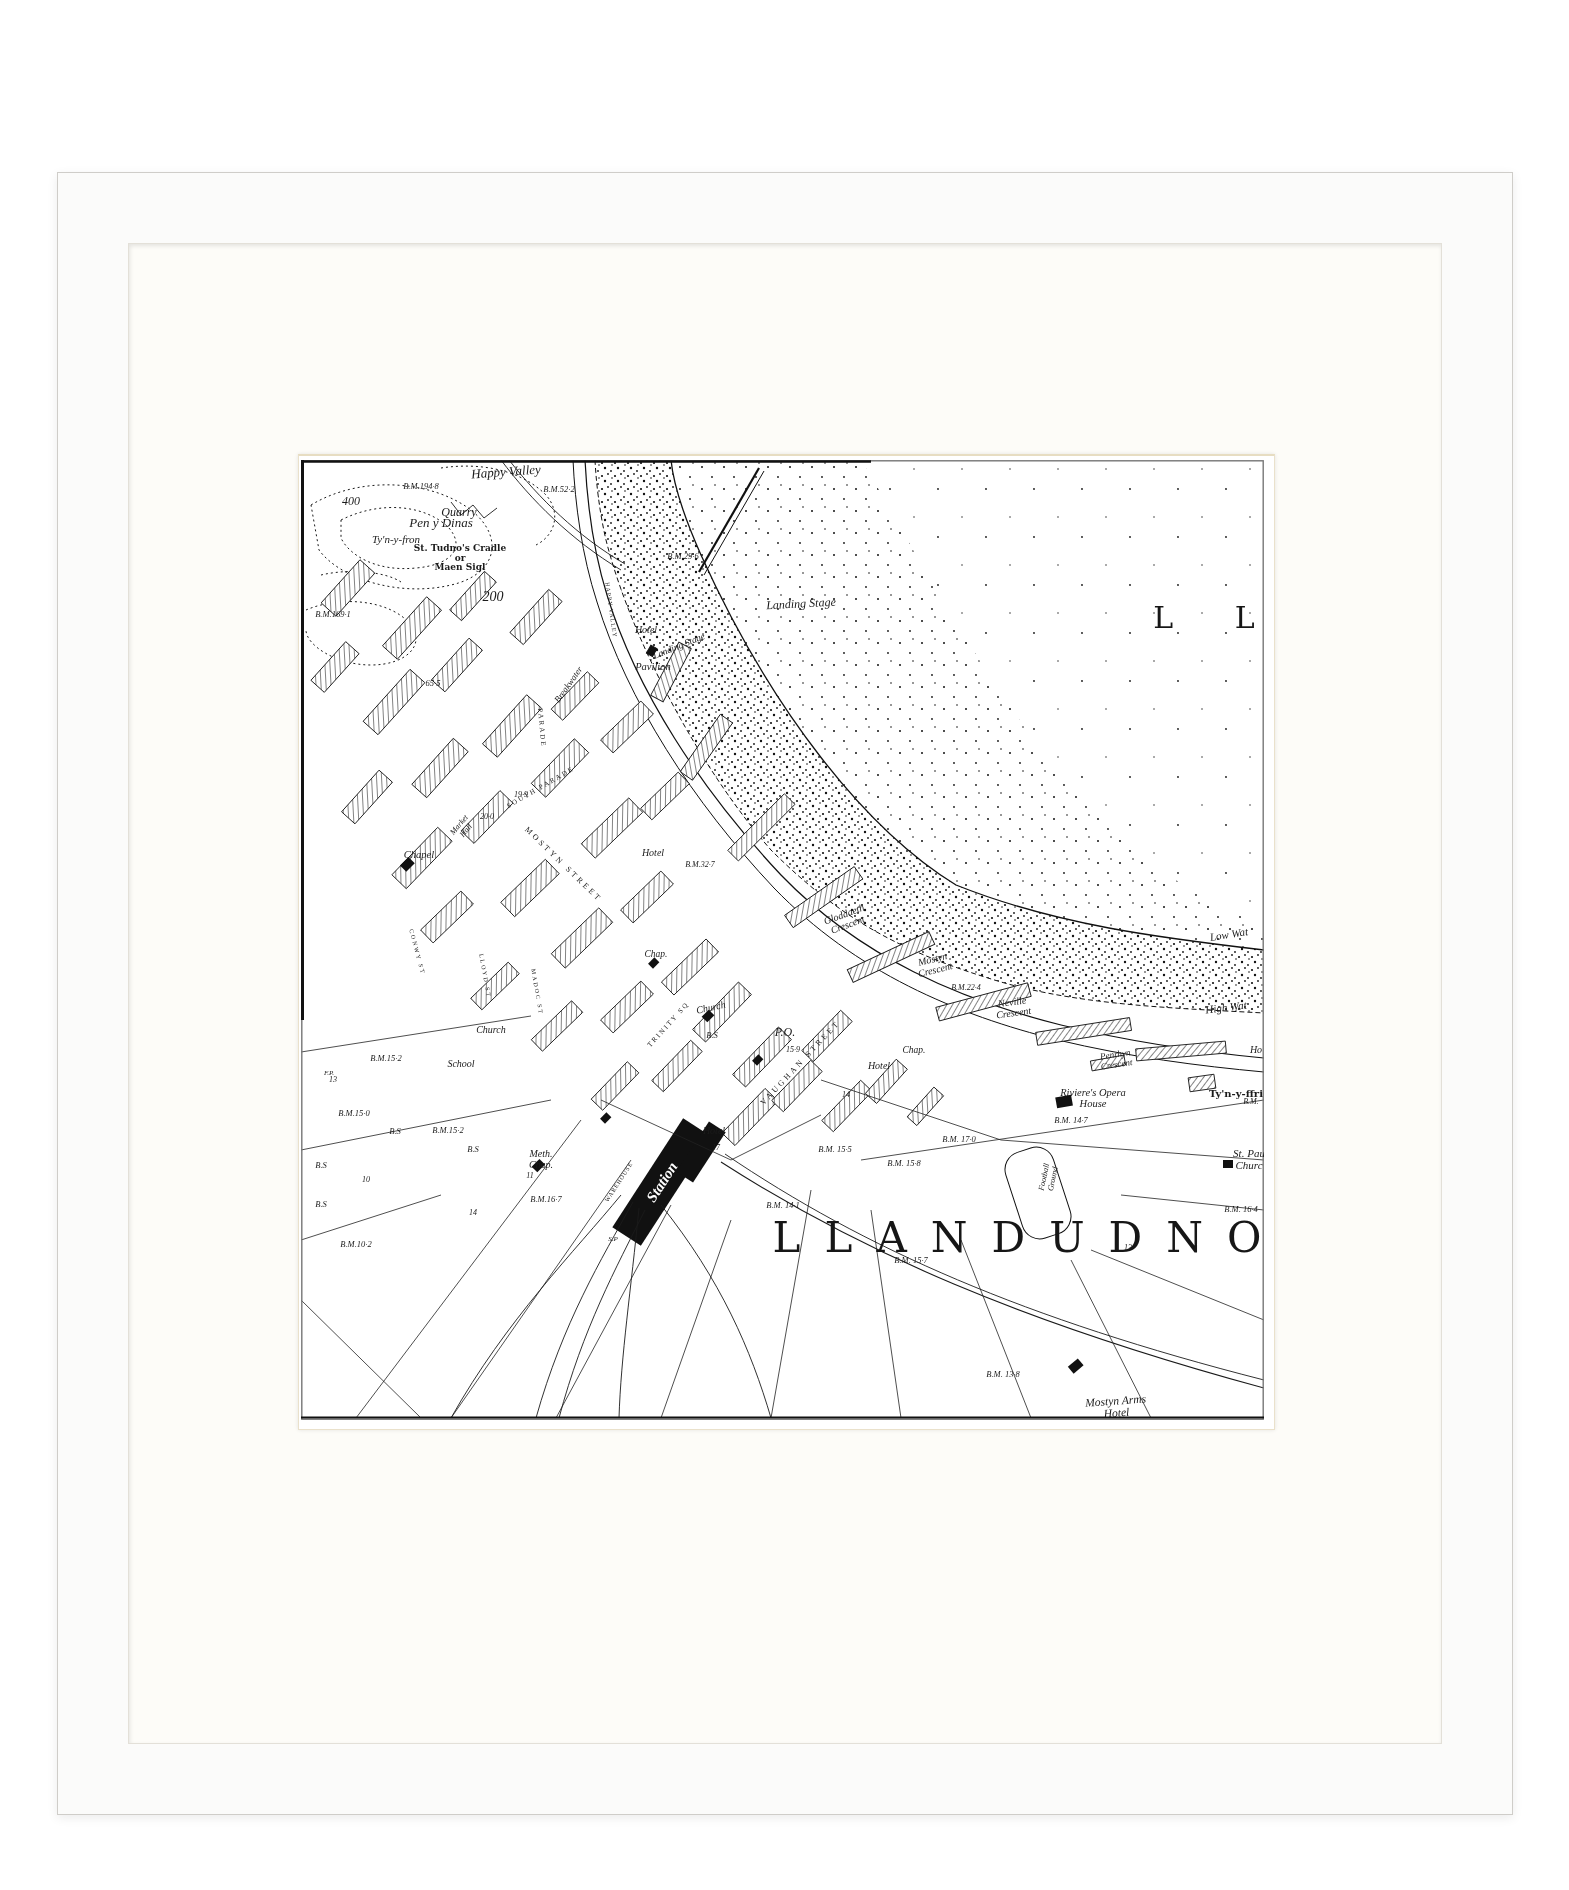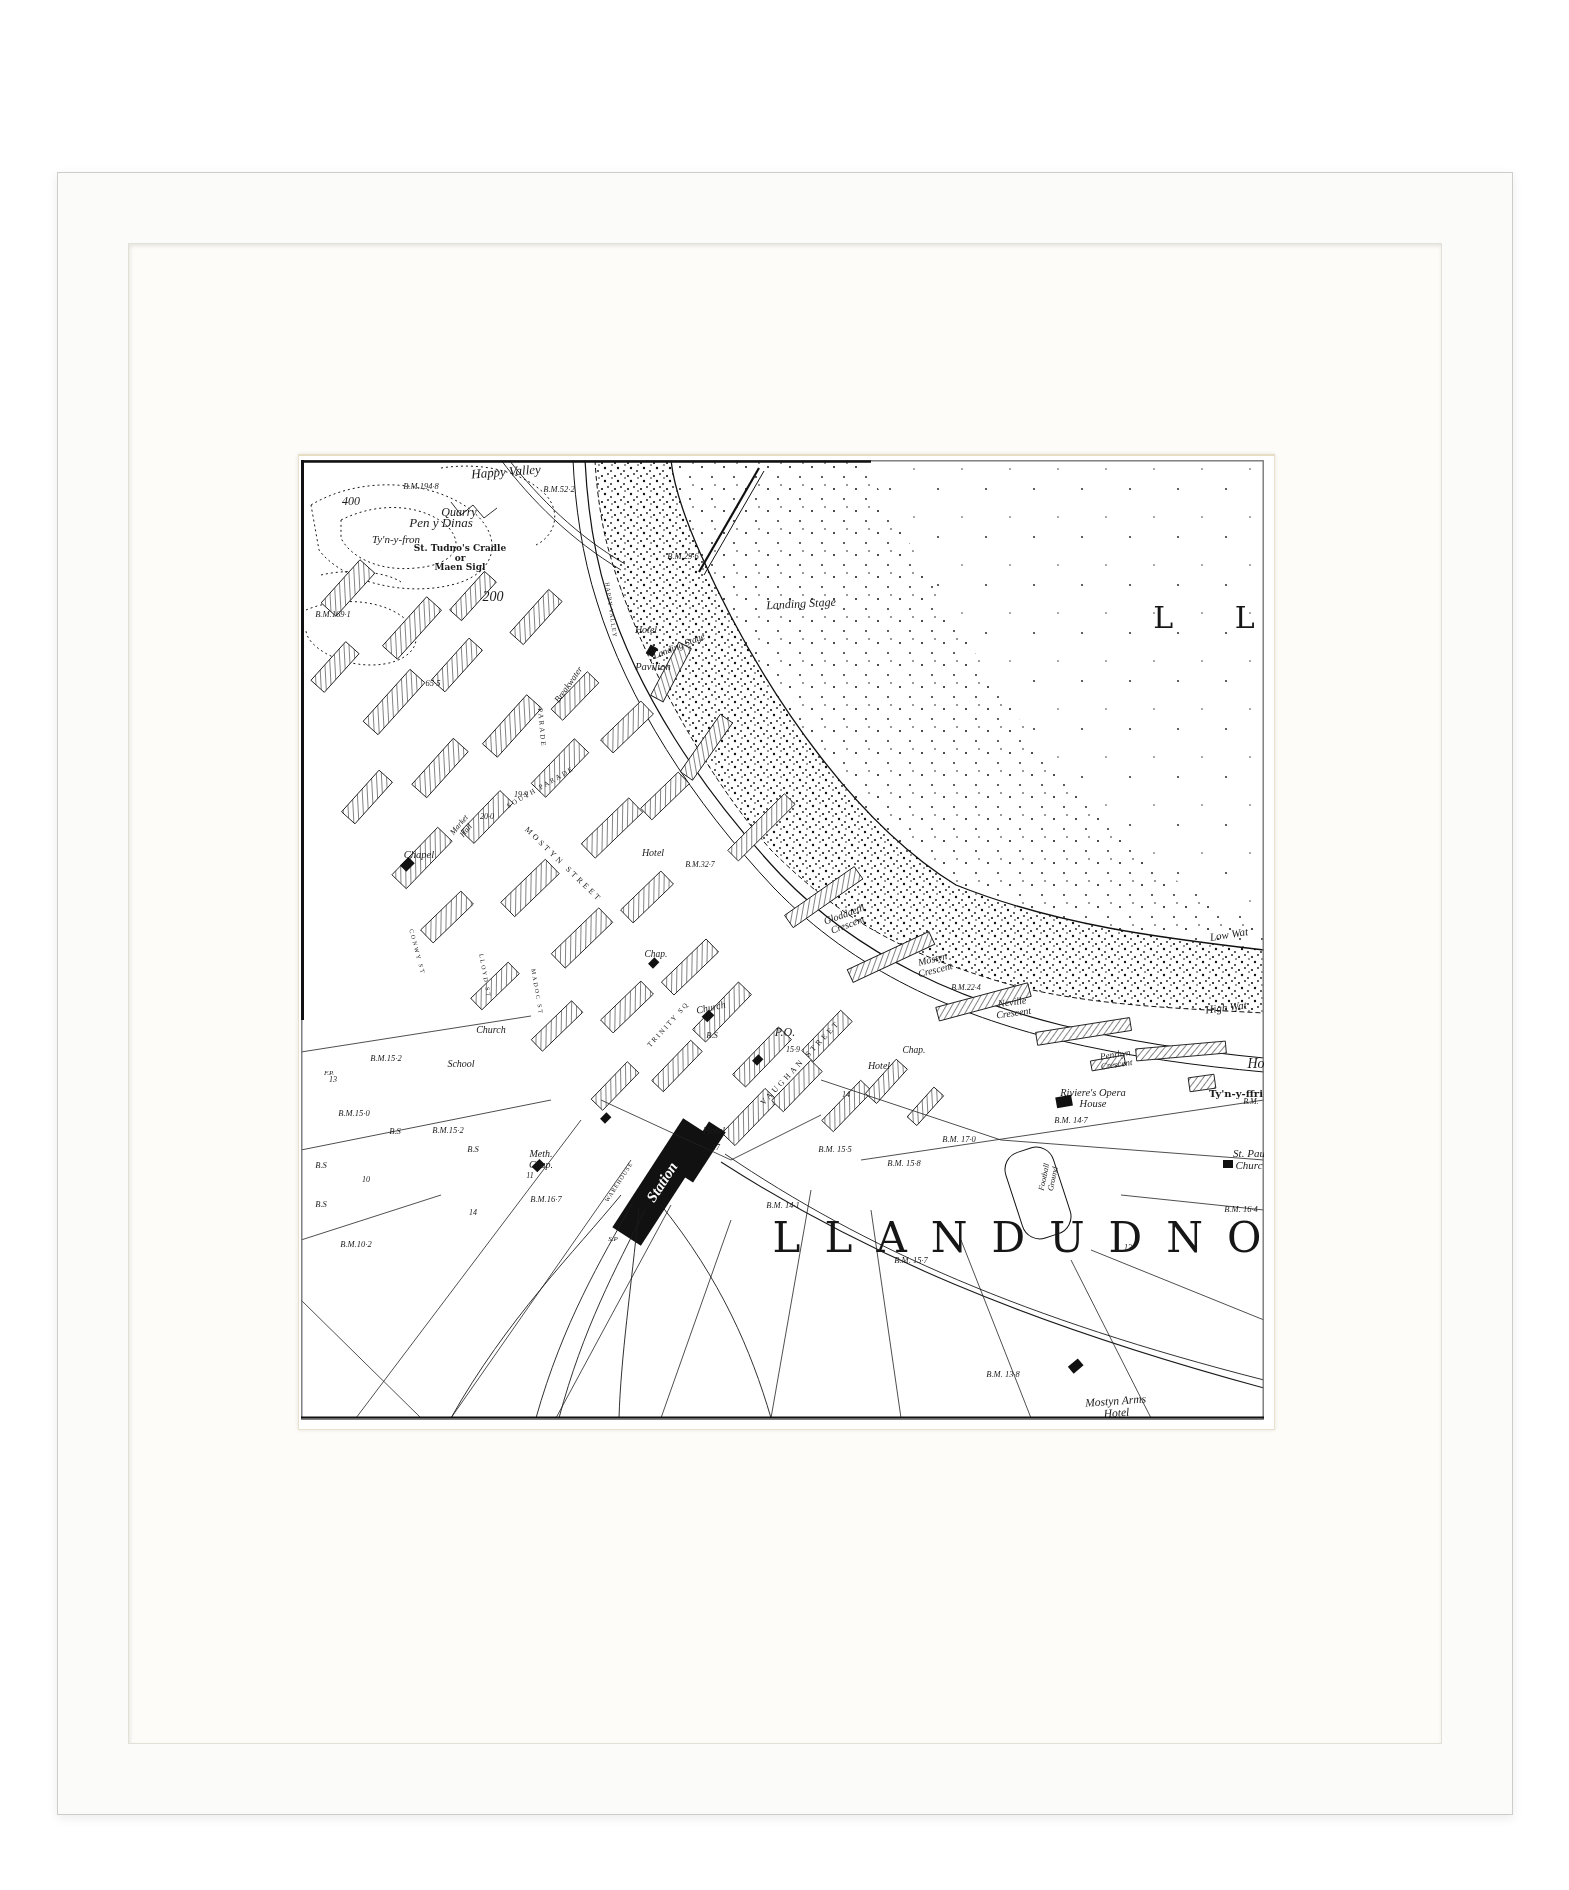--- a/index.html
+++ b/index.html
@@ -240,21 +240,21 @@
           <div class="lbl num" style="left: 492px; top: 590px; font-size: 8px;">15·9</div>
           <div class="lbl street" style="left: 500px; top: 603px; font-size: 8px; transform: translate(-50%, -50%) rotate(-47deg); letter-spacing: 3px;">VAUGHAN STREET</div>
           <div class="lbl name" style="left: 613px; top: 590px; font-size: 9.5px;">Chap.</div>
           <div class="lbl name" style="left: 578px; top: 606px; font-size: 10px;">Hotel</div>
           <div class="lbl num" style="left: 545px; top: 635px; font-size: 8px;">14</div>
           <div class="lbl name" style="left: 815px; top: 600px; font-size: 9px; transform: translate(-50%, -50%) rotate(-8deg);">Penrhyn
 Crescent</div>
           <div class="lbl name" style="left: 792px; top: 638px; font-size: 10.5px;">Riviere's Opera
 House</div>
           <div class="lbl gothic" style="left: 935px; top: 634px; font-size: 10px;">Ty'n-y-ffri</div>
-          <div class="lbl name" style="left: 955px; top: 604px; font-size: 14px;">Ho</div>
+          <div class="lbl name" style="left: 955px; top: 590px; font-size: 10px;">Ho</div>
           <div class="lbl bench" style="left: 950px; top: 642px; font-size: 8px;">B.M.</div>
           <div class="lbl bench" style="left: 770px; top: 661px; font-size: 8.5px;">B.M. 14·7</div>
           <div class="lbl bench" style="left: 634px; top: 680px; font-size: 8.5px; margin-left: 24px;">B.M. 17·0</div>
           <div class="lbl bench" style="left: 534px; top: 690px; font-size: 8.5px;">B.M. 15·5</div>
           <div class="lbl bench" style="left: 603px; top: 704px; font-size: 8.5px;">B.M. 15·8</div>
           <div class="lbl name" style="left: 948px; top: 700px; font-size: 11px;">St. Pau
 Churc</div>
           <div class="lbl name" style="left: 748px; top: 718px; font-size: 8px; transform: translate(-50%, -50%) rotate(-78deg);">Football
 Ground</div>
           <div class="lbl name" style="left: 190px; top: 570px; font-size: 10px;">Church</div>

